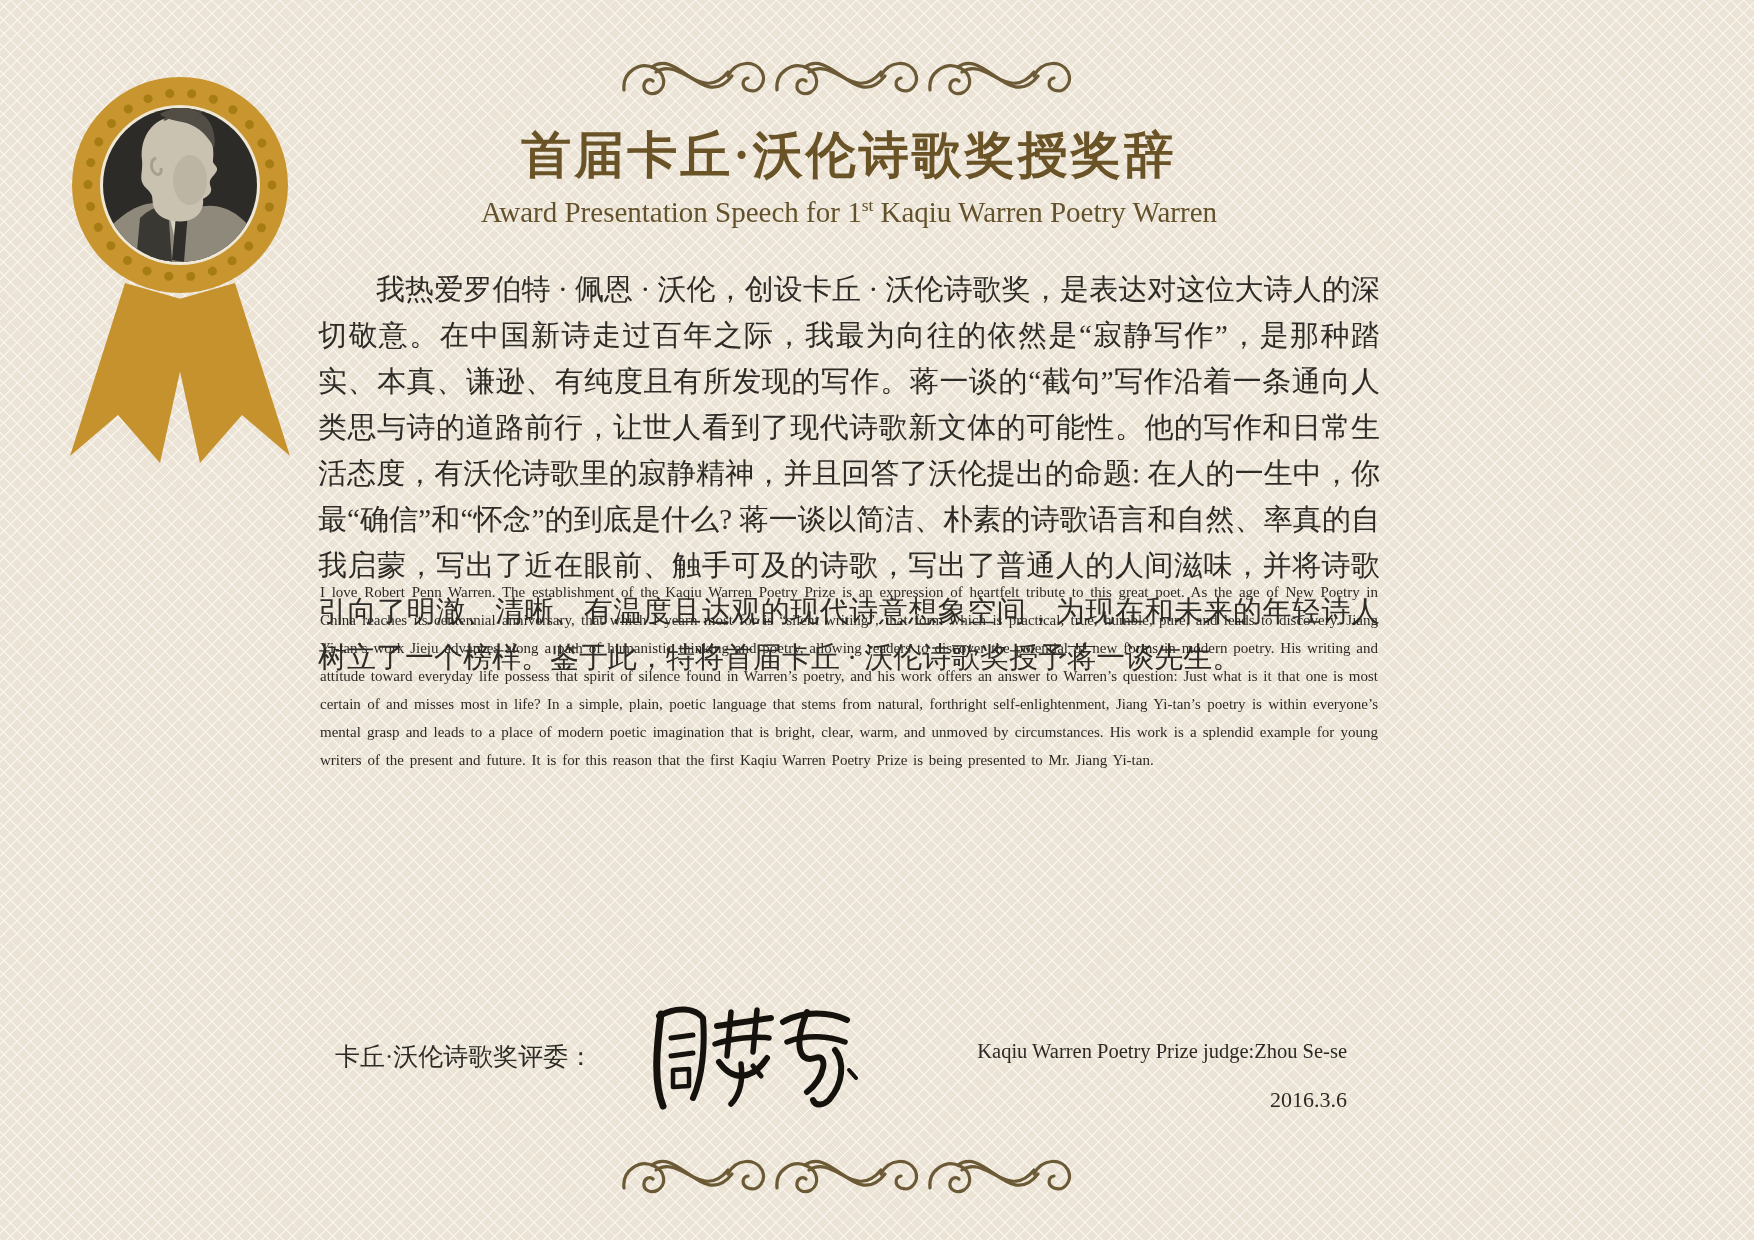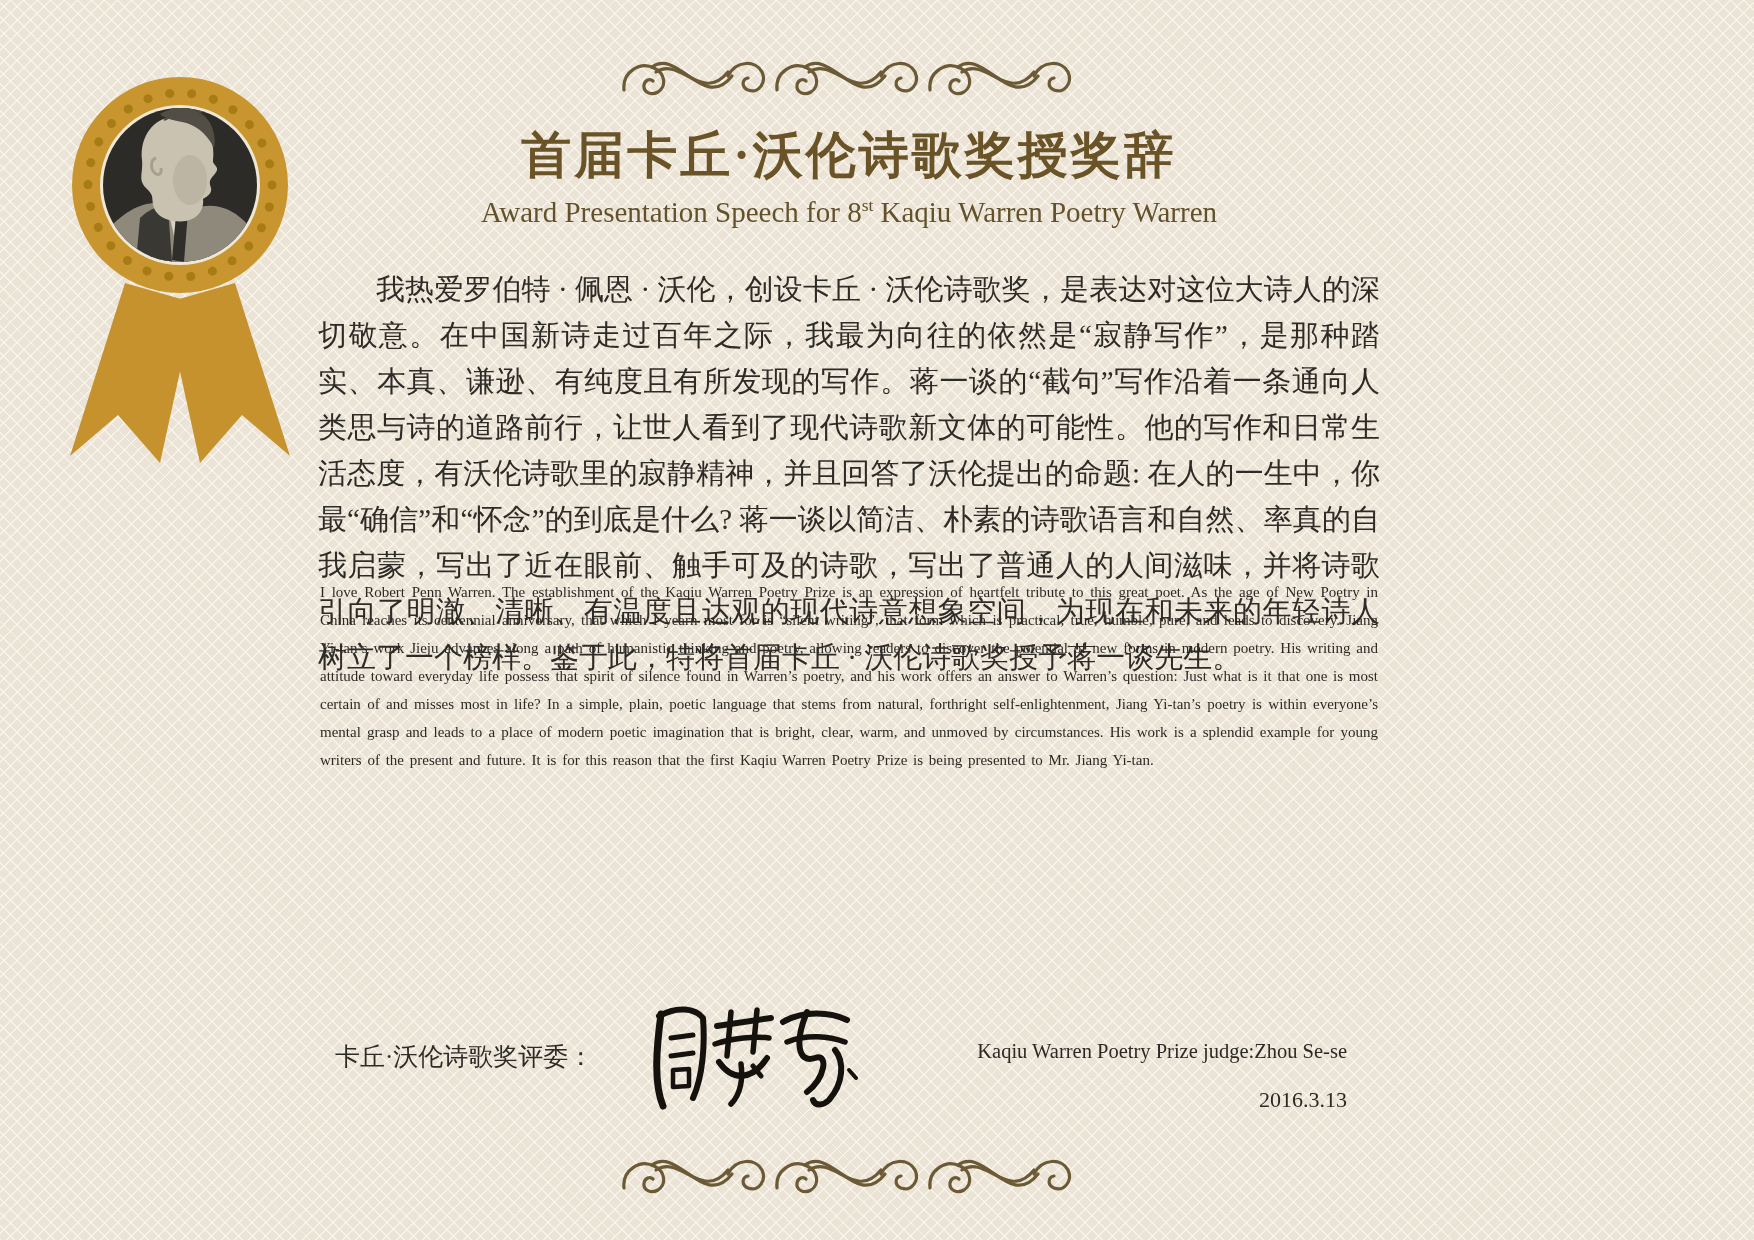--- a/index.html
+++ b/index.html
@@ -94,21 +94,21 @@
 
         <path d="M116,100 C110,102 110,112 116,116 C120,118 122,114 121,110" fill="none" stroke="#a79f8d" stroke-width="3"></path>
 
         <path d="M120,56 C136,46 158,48 168,62 C174,70 176,82 174,90 C166,74 154,66 142,64 C132,62 124,60 120,56 Z" fill="#524d45"></path>
         <path d="M128,54 C140,48 152,48 162,54 M124,62 C136,55 150,54 160,59" fill="none" stroke="#524d45" stroke-width="2.5"></path>
       </g>
     </svg>
   </div>
 
   <h1 class="title-cn">首届卡丘·沃伦诗歌奖授奖辞</h1>
-  <p class="subtitle-en"><span>Award Presentation Speech for 8</span><span class="ord">st</span><span> Kaqiu Warren Poetry Warren</span></p>
+  <p class="subtitle-en"><span>Award Presentation Speech for 1</span><span class="ord">st</span><span> Kaqiu Warren Poetry Warren</span></p>
 
   <p class="para-cn">我热爱罗伯特 · 佩恩 · 沃伦，创设卡丘 · 沃伦诗歌奖，是表达对这位大诗人的深切敬意。在中国新诗走过百年之际，我最为向往的依然是“寂静写作”，是那种踏实、本真、谦逊、有纯度且有所发现的写作。蒋一谈的“截句”写作沿着一条通向人类思与诗的道路前行，让世人看到了现代诗歌新文体的可能性。他的写作和日常生活态度，有沃伦诗歌里的寂静精神，并且回答了沃伦提出的命题: 在人的一生中，你最“确信”和“怀念”的到底是什么? 蒋一谈以简洁、朴素的诗歌语言和自然、率真的自我启蒙，写出了近在眼前、触手可及的诗歌，写出了普通人的人间滋味，并将诗歌引向了明澈、清晰、有温度且达观的现代诗意想象空间，为现在和未来的年轻诗人树立了一个榜样。鉴于此，特将首届卡丘 · 沃伦诗歌奖授予蒋一谈先生。</p>
   <p class="para-en">I love Robert Penn Warren. The establishment of the Kaqiu Warren Poetry Prize is an expression of heartfelt tribute to this great poet. As the age of New Poetry in China reaches its centennial anniversary, that which I yearn most for is “silent writing”, that form which is practical, true, humble, pure, and leads to discovery. Jiang Yi-tan’s work Jieju advances along a path of humanistic thinking and poetry, allowing readers to discover the potential of new forms in modern poetry. His writing and attitude toward everyday life possess that spirit of silence found in Warren’s poetry, and his work offers an answer to Warren’s question: Just what is it that one is most certain of and misses most in life? In a simple, plain, poetic language that stems from natural, forthright self-enlightenment, Jiang Yi-tan’s poetry is within everyone’s mental grasp and leads to a place of modern poetic imagination that is bright, clear, warm, and unmoved by circumstances. His work is a splendid example for young writers of the present and future. It is for this reason that the first Kaqiu Warren Poetry Prize is being presented to Mr. Jiang Yi-tan.</p>
 
   <span class="sig-label-cn">卡丘·沃伦诗歌奖评委：</span>
 
   <svg class="sig-svg" width="215" height="120" viewBox="0 0 215 120" fill="none" stroke="#15120e" stroke-linecap="round" stroke-linejoin="round" aria-label="周瑟瑟">
     <path d="M16,14 C12,44 8,82 18,106" stroke-width="7"></path>
     <path d="M14,16 C32,6 50,8 58,18 C60,44 58,76 48,98" stroke-width="6"></path>
     <path d="M26,38 L48,35" stroke-width="5"></path>
@@ -123,21 +123,21 @@
     <path d="M108,66 L116,76" stroke-width="5"></path>
     <path d="M138,22 C158,10 186,12 202,20" stroke-width="6"></path>
     <path d="M142,42 C162,34 184,36 200,42" stroke-width="5.5"></path>
     <path d="M162,12 C150,40 152,64 170,58 C184,53 180,78 162,92" stroke-width="6"></path>
     <path d="M190,50 C200,62 198,84 184,100 C178,106 170,106 168,100" stroke-width="6"></path>
     <path d="M204,70 L211,78" stroke-width="4"></path>
   </svg>
 
   <div class="sig-right">
     <div class="judge-en">Kaqiu Warren Poetry Prize judge:Zhou Se-se</div>
-    <div class="date">2016.3.13</div>
+    <div class="date">2016.3.6</div>
   </div>
 
   <svg class="flourish flourish-bottom" width="460" height="52" viewBox="0 0 460 52">
     <use href="#swirl-unit" x="0" y="4"></use>
     <use href="#swirl-unit" x="153" y="4"></use>
     <use href="#swirl-unit" x="306" y="4"></use>
   </svg>
 
 </div>
 

